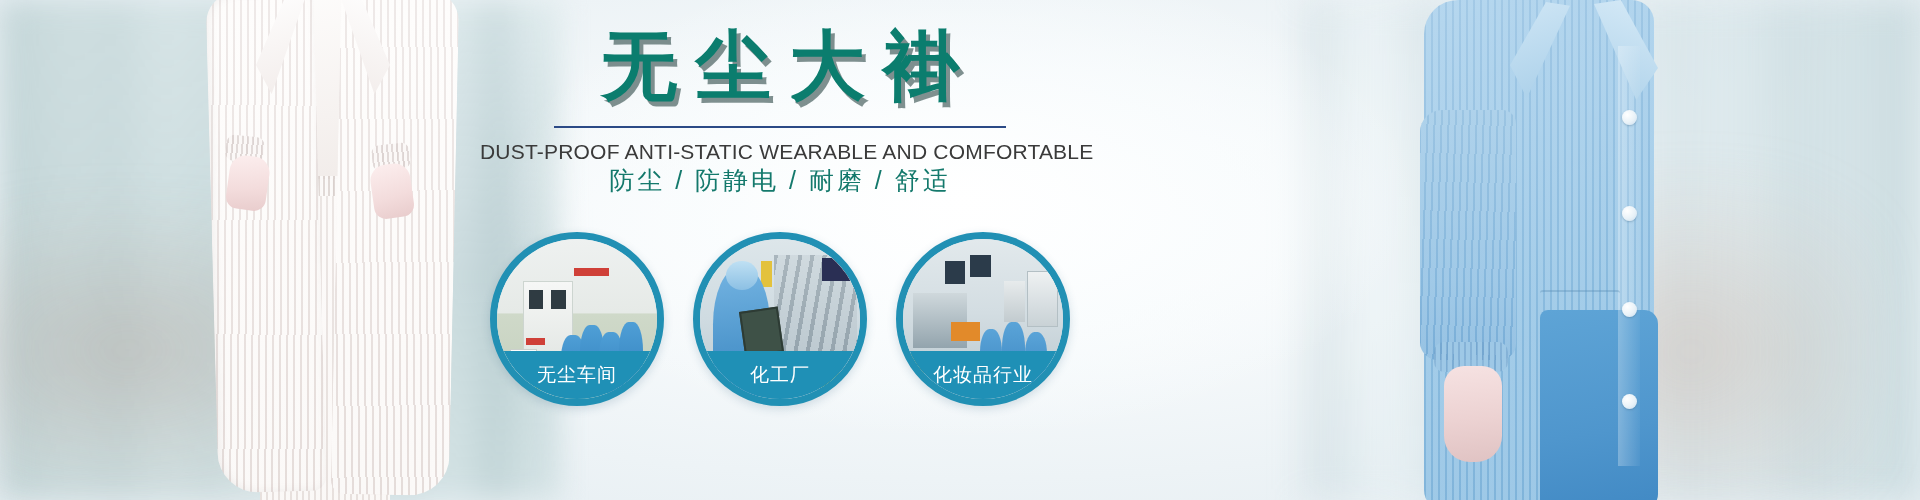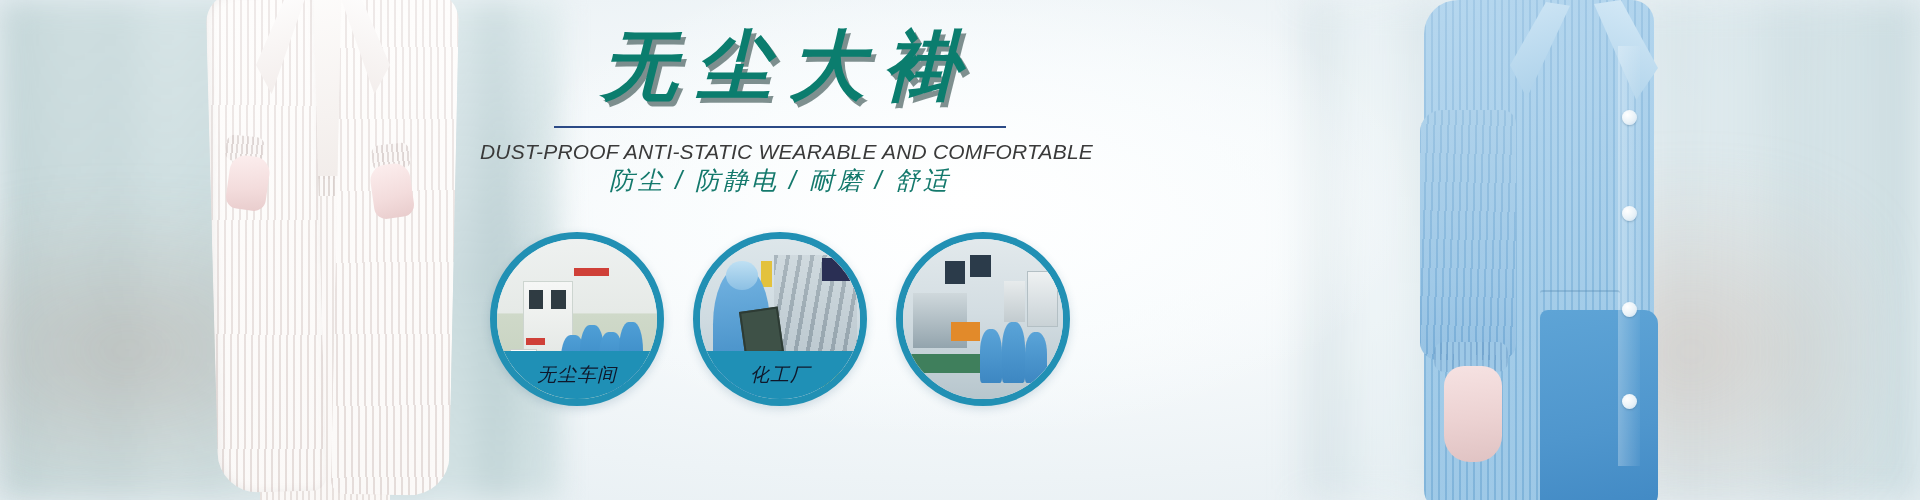--- a/index.html
+++ b/index.html
@@ -12,21 +12,20 @@
     overflow: hidden;
     font-family: "Liberation Sans", sans-serif;
   }
 
   #banner {
     position: relative;
     width: 1920px;
     height: 500px;
     overflow: hidden;
     background: #eef3f5;
-    font-style: italic;
   }
 
   
   .bg-base {
     position: absolute;
     inset: 0;
     background:
       radial-gradient(ellipse 60% 70% at 50% 45%, #ffffff 0%, #f4f8fa 45%, #e6eef2 100%);
   }
   .bg-blur-left {
@@ -316,21 +315,21 @@
   }
   .badge-photo {
     position: absolute;
     inset: 0;
   }
   .badge-label {
     position: absolute;
     left: 0; right: 0; bottom: 0;
     height: 48px;
     background: #1f90b6;
-    color: #0f172a;
+    color: #ffffff;
     font-size: 19px;
     letter-spacing: 1px;
     display: flex;
     align-items: center;
     justify-content: center;
   }
 
   
   .ph1 {
     background:
@@ -570,17 +569,18 @@
         <div class="monitor m2"></div>
         <div class="box"></div>
         <div class="box2"></div>
         <div class="mach2"></div>
         <div class="bench"></div>
         <div class="orange"></div>
         <div class="worker2 a"></div>
         <div class="worker2 b"></div>
         <div class="worker2 c"></div>
       </div>
+      <div class="badge-label">化妆品行业</div>
     </div>
 
   </div>
 
 </div>
 
 </body></html>

